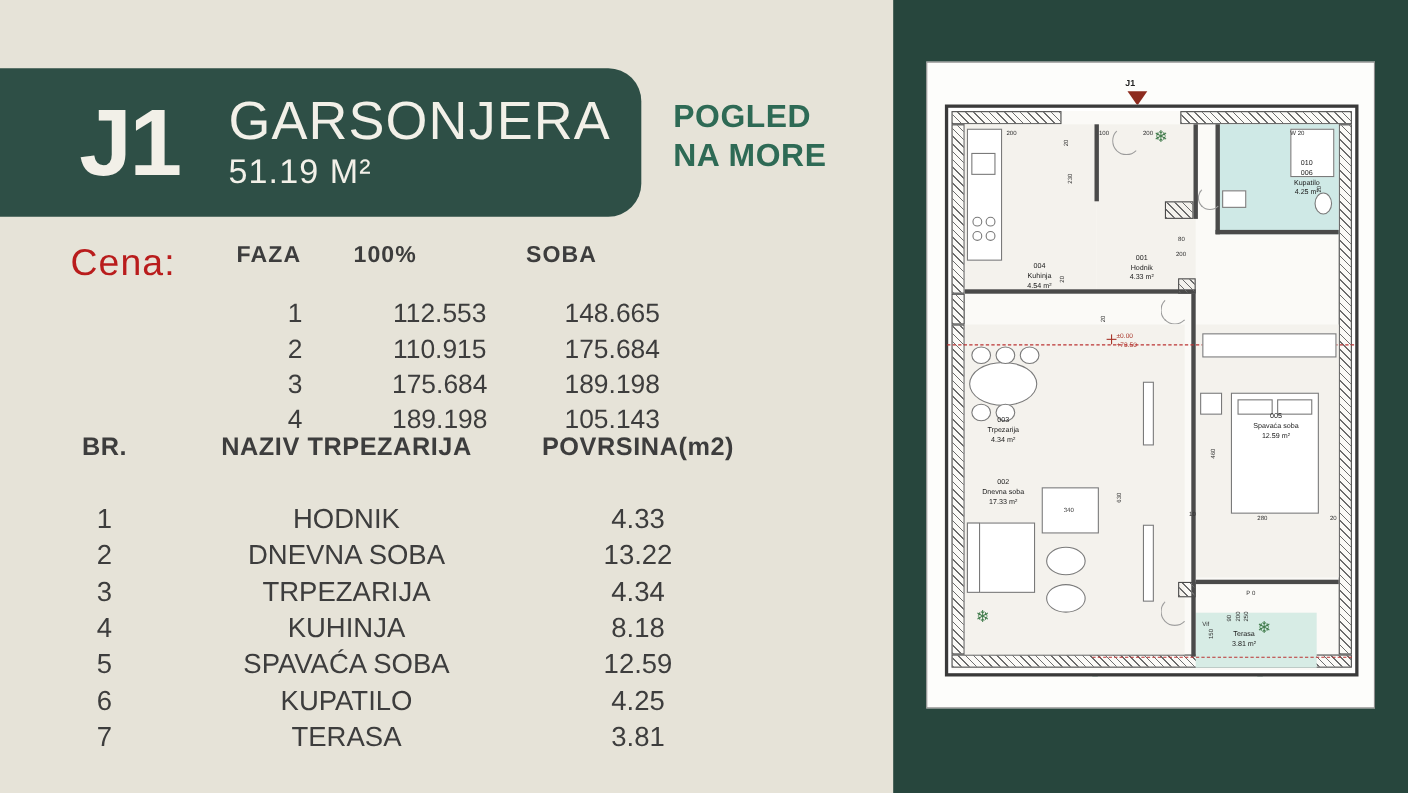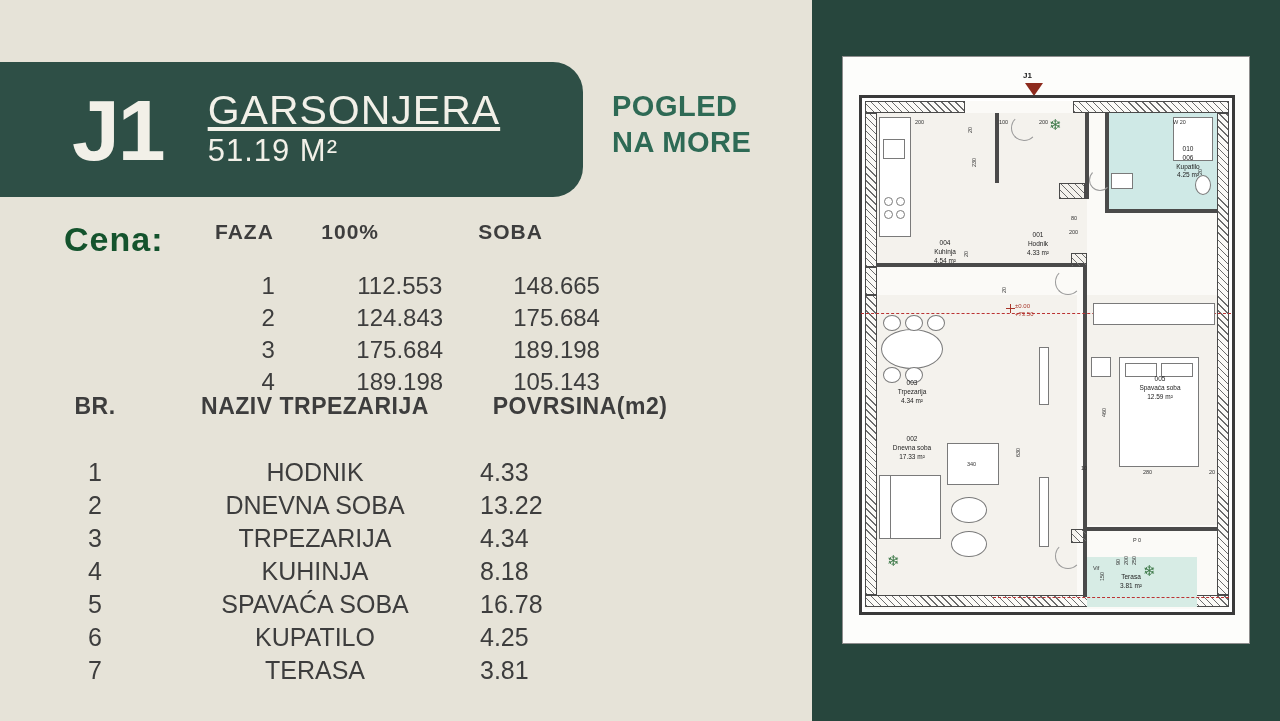--- a/index.html
+++ b/index.html
@@ -30,43 +30,42 @@
   #unit-code {
     color: #f2f0e8;
     font-size: 86px;
     font-weight: bold;
     letter-spacing: -2px;
     margin-left: 72px;
     line-height: 1;
   }
   #unit-type-block { margin-left: 44px; color: #f2f0e8; }
   #unit-type {
-    font-size: 41px; letter-spacing: 1px; line-height: 1.05;
+    font-size: 49px; letter-spacing: 1px; line-height: 1.05;
     font-weight: 400;
-    text-decoration: underline;
   }
   #unit-area {
     font-size: 31px; letter-spacing: 1px; line-height: 1.2;
     font-weight: 400;
   }
   #view-note {
     position: absolute; left: 612px; top: 88px;
     color: #2e6a55;
     font-size: 29px;
     font-weight: bold;
     letter-spacing: 0.5px;
     line-height: 1.25;
     white-space: pre-line;
   }
 
   
   #price-section { position: absolute; left: 0; top: 212px; width: 812px; }
   #price-label {
     position: absolute; left: 64px; top: 8px;
-    font-size: 34px; font-weight: bold; color: #14532d;
+    font-size: 34px; font-weight: normal; color: #b91c1c;
     letter-spacing: 1px;
   }
   table.grid { border-collapse: collapse; }
 
   #price-table {
     position: absolute; left: 215px; top: 0;
     width: 420px;
     color: #3d3d3d;
   }
   #price-table th {
@@ -83,21 +82,21 @@
   #rooms-table th {
     font-size: 23px; font-weight: bold; letter-spacing: 0.5px;
     padding-bottom: 36px;
   }
   #rooms-table th.col-br { width: 110px; text-align: center; }
   #rooms-table th.col-name { width: 330px; text-align: center; }
   #rooms-table th.col-area { width: 200px; text-align: center; }
   #rooms-table td { font-size: 25px; padding: 2px 0; font-weight: 400; }
   #rooms-table td.c-br { text-align: center; }
   #rooms-table td.c-name { text-align: center; }
-  #rooms-table td.c-area { }
+  #rooms-table td.c-area { text-align: center; }
   #rooms-table tr.total td {
     font-weight: bold; font-size: 25px; padding-top: 38px; letter-spacing: 0.5px;
   }
 
   
   #right-panel {
     position: absolute; left: 812px; top: 0;
     width: 468px; height: 721px;
     background: #27463d;
   }
@@ -200,21 +199,21 @@
         </tr>
       </thead>
       <tbody>
         <tr>
           <td>1</td>
           <td>112.553</td>
           <td>148.665</td>
         </tr>
         <tr>
           <td>2</td>
-          <td>124.843</td>
+          <td>110.915</td>
           <td>175.684</td>
         </tr>
         <tr>
           <td>3</td>
           <td>175.684</td>
           <td>189.198</td>
         </tr>
         <tr>
           <td>4</td>
           <td>189.198</td>
@@ -250,21 +249,21 @@
           <td class="c-area">4.34</td>
         </tr>
         <tr>
           <td class="c-br">4</td>
           <td class="c-name">KUHINJA</td>
           <td class="c-area">8.18</td>
         </tr>
         <tr>
           <td class="c-br">5</td>
           <td class="c-name">SPAVAĆA SOBA</td>
-          <td class="c-area">16.78</td>
+          <td class="c-area">12.59</td>
         </tr>
         <tr>
           <td class="c-br">6</td>
           <td class="c-name">KUPATILO</td>
           <td class="c-area">4.25</td>
         </tr>
         <tr>
           <td class="c-br">7</td>
           <td class="c-name">TERASA</td>
           <td class="c-area">3.81</td>

